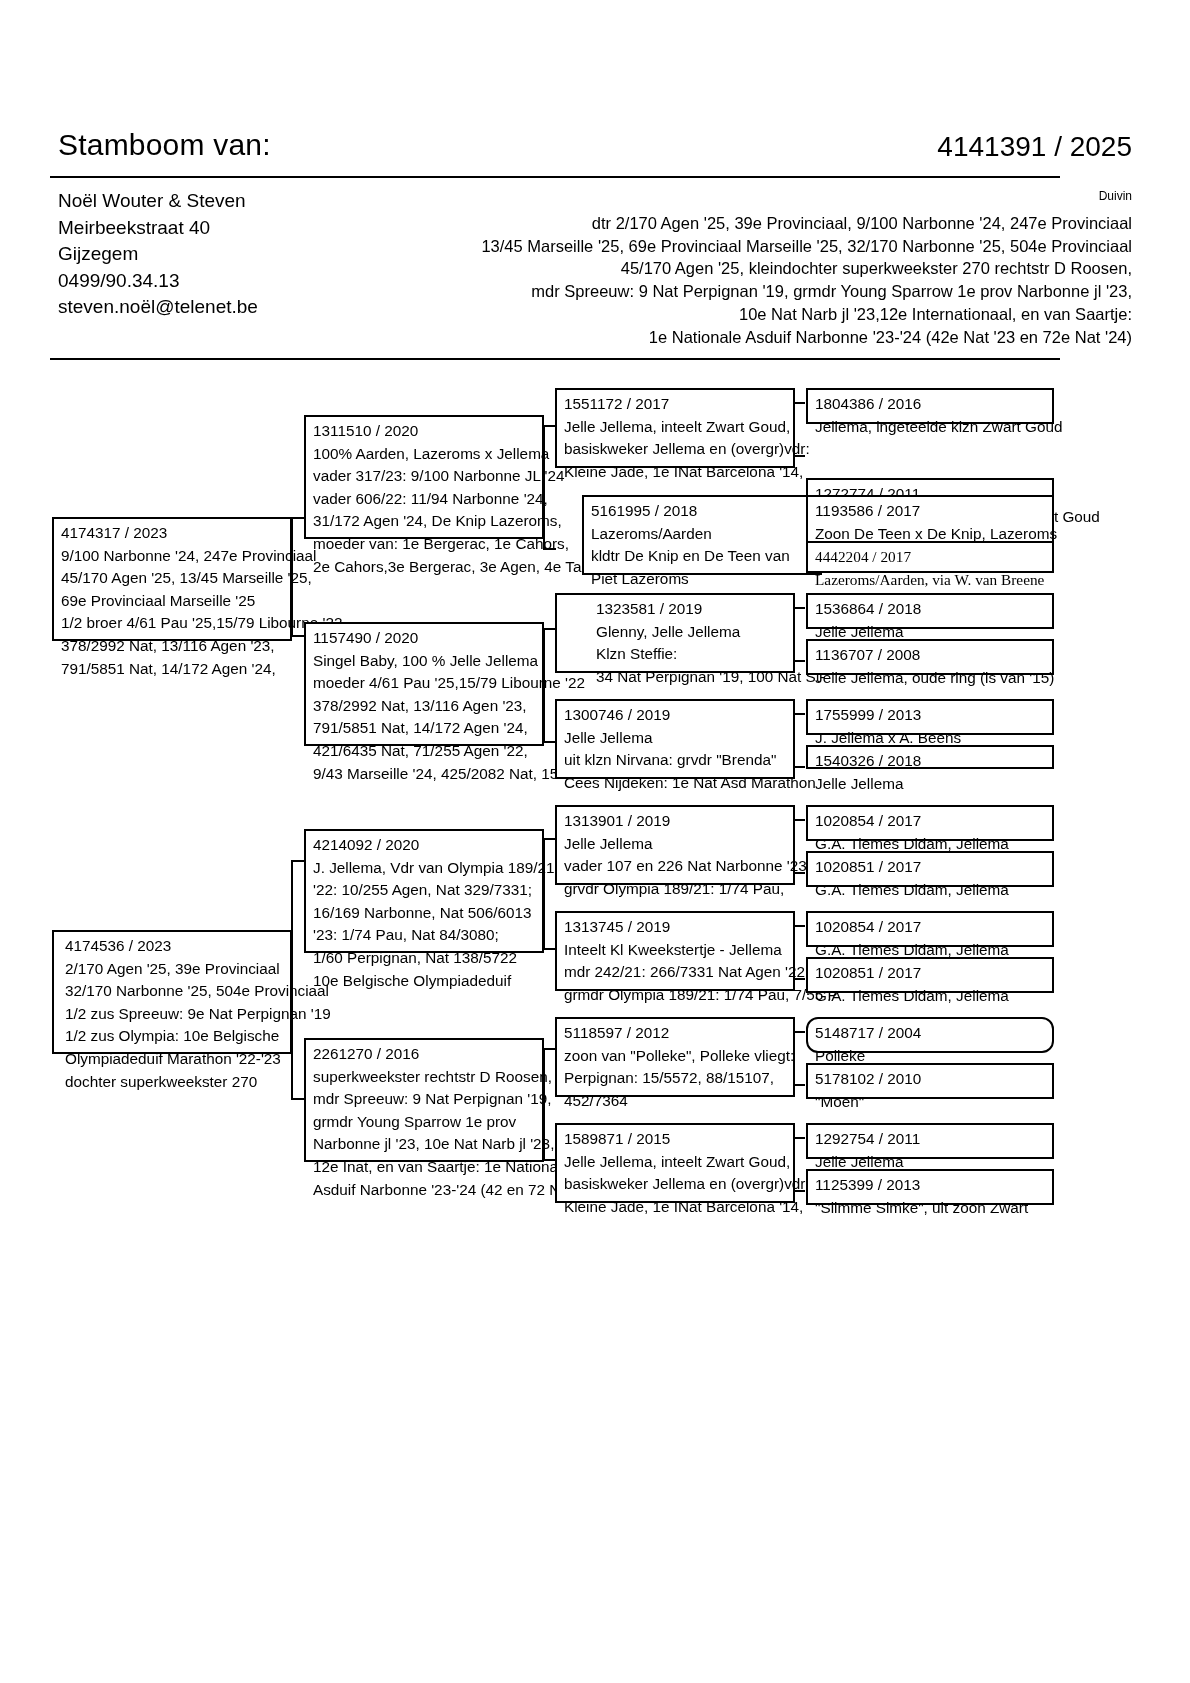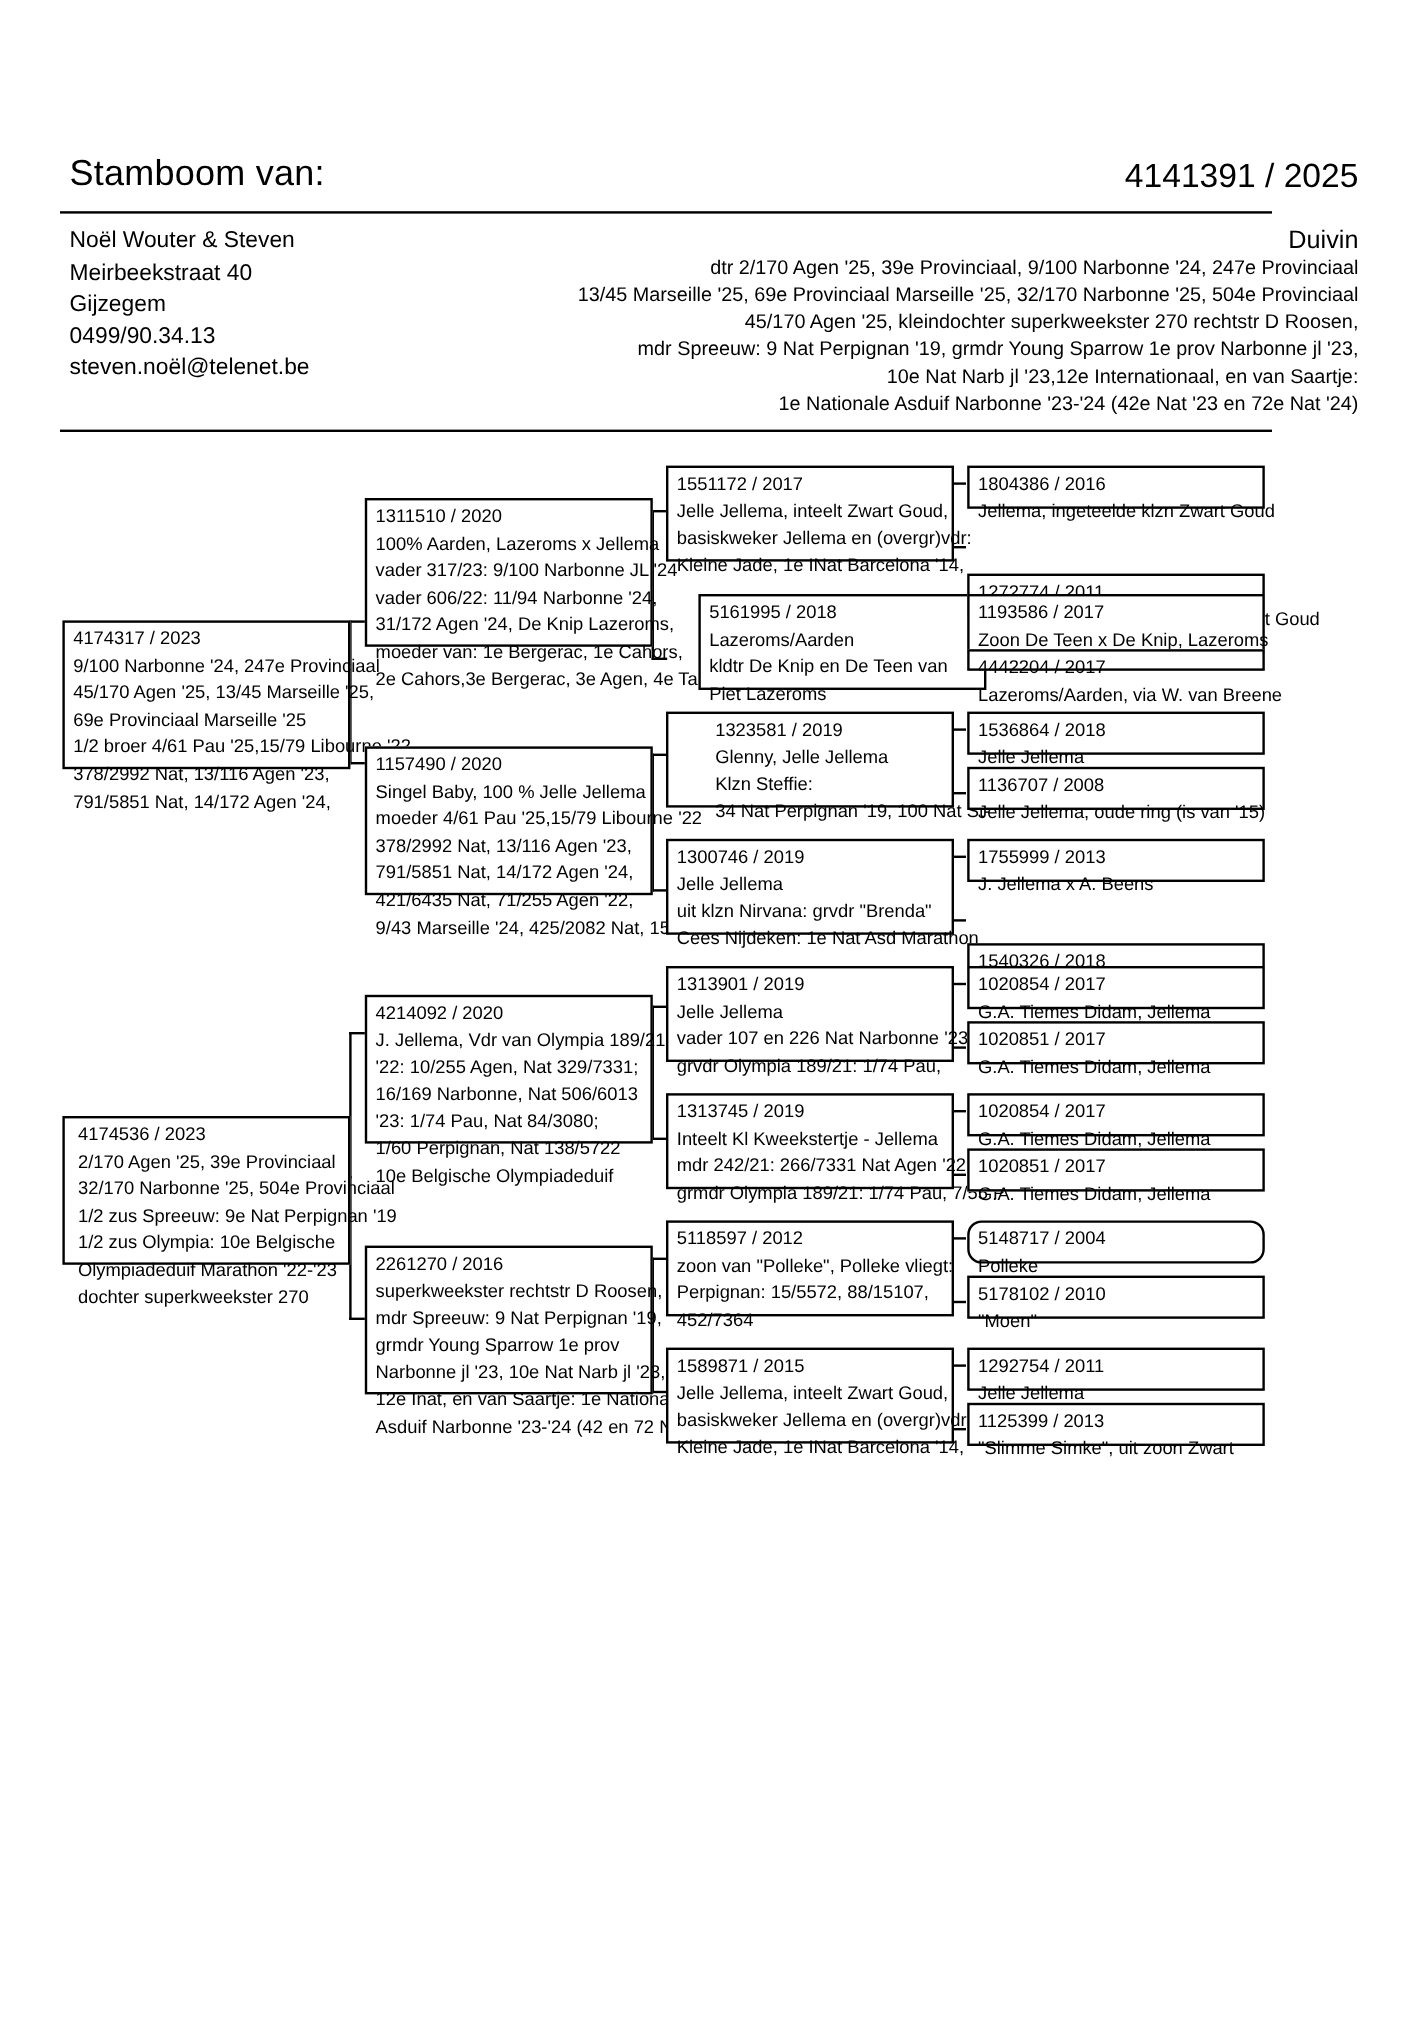--- a/index.html
+++ b/index.html
@@ -58,21 +58,21 @@
     left: 58px;
     top: 188px;
     font-size: 19px;
     line-height: 26.5px;
     white-space: nowrap;
   }
   .sexline {
     position: absolute;
     right: 58px;
     top: 189px;
-    font-size: 21px;
+    font-size: 12px;
     white-space: nowrap;
   }
   .hdr-notes {
     position: absolute;
     right: 58px;
     top: 212px;
     width: 800px;
     text-align: right;
     font-size: 16.5px;
     line-height: 22.7px;
@@ -293,37 +293,37 @@
     <div class="ln">Jellema, ingeteelde klzn Zwart Goud</div>
   </div>
   <div class="bx" style="left:806px; top:434px; width:248px; height:36px;margin-top:44px;">
     <div class="ln">1272774 / 2011</div>
     <div class="ln">Jelle Jellema, ingeteelde kldtr Zwart Goud</div>
   </div>
   <div class="bx" style="left:806px; top:495px; width:248px; height:49px;">
     <div class="ln">1193586 / 2017</div>
     <div class="ln">Zoon De Teen x De Knip, Lazeroms</div>
   </div>
-  <div class="bx" style="left:806px; top:541px; width:248px; height:18px;">
+  <div class="bx" style="left:806px; top:541px; width:248px; height:32px;font-family:Liberation Serif, serif;">
     <div class="ln">4442204 / 2017</div>
     <div class="ln">Lazeroms/Aarden, via W. van Breene</div>
   </div>
   <div class="bx" style="left:806px; top:593px; width:248px; height:36px;">
     <div class="ln">1536864 / 2018</div>
     <div class="ln">Jelle Jellema</div>
   </div>
   <div class="bx" style="left:806px; top:639px; width:248px; height:36px;">
     <div class="ln">1136707 / 2008</div>
     <div class="ln">Jelle Jellema, oude ring (is van '15)</div>
   </div>
   <div class="bx" style="left:806px; top:699px; width:248px; height:36px;">
     <div class="ln">1755999 / 2013</div>
     <div class="ln">J. Jellema x A. Beens</div>
   </div>
-  <div class="bx" style="left:806px; top:786px; width:248px; height:24px;">
+  <div class="bx" style="left:806px; top:745px; width:248px; height:24px;">
     <div class="ln">1540326 / 2018</div>
     <div class="ln">Jelle Jellema</div>
   </div>
   <div class="bx" style="left:806px; top:805px; width:248px; height:36px;">
     <div class="ln">1020854 / 2017</div>
     <div class="ln">G.A. Tiemes Didam, Jellema</div>
   </div>
   <div class="bx" style="left:806px; top:851px; width:248px; height:36px;">
     <div class="ln">1020851 / 2017</div>
     <div class="ln">G.A. Tiemes Didam, Jellema</div>

